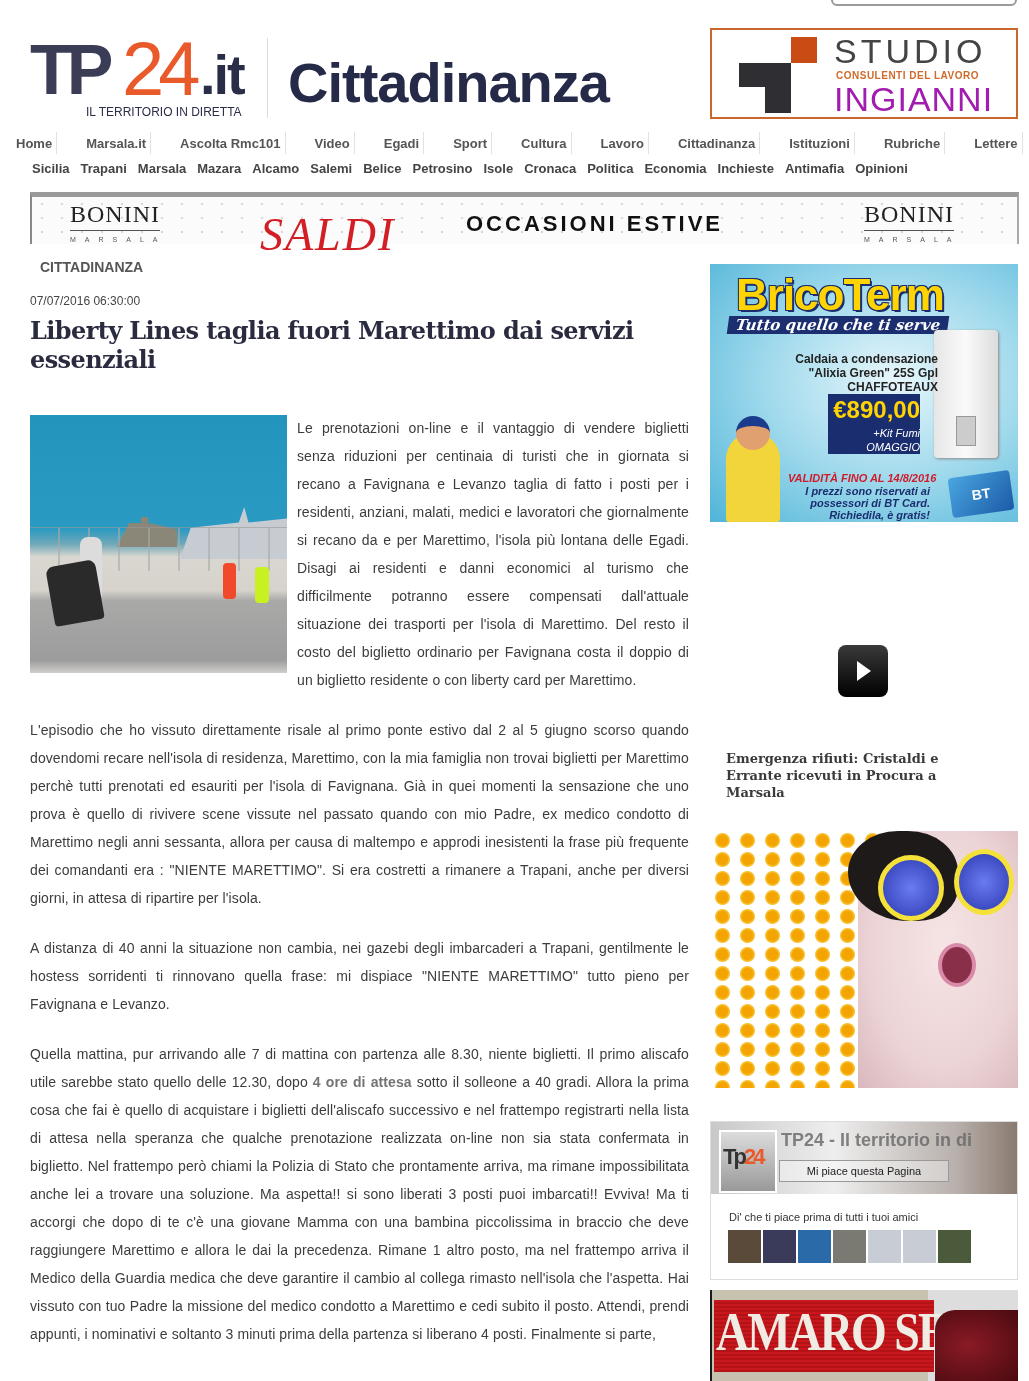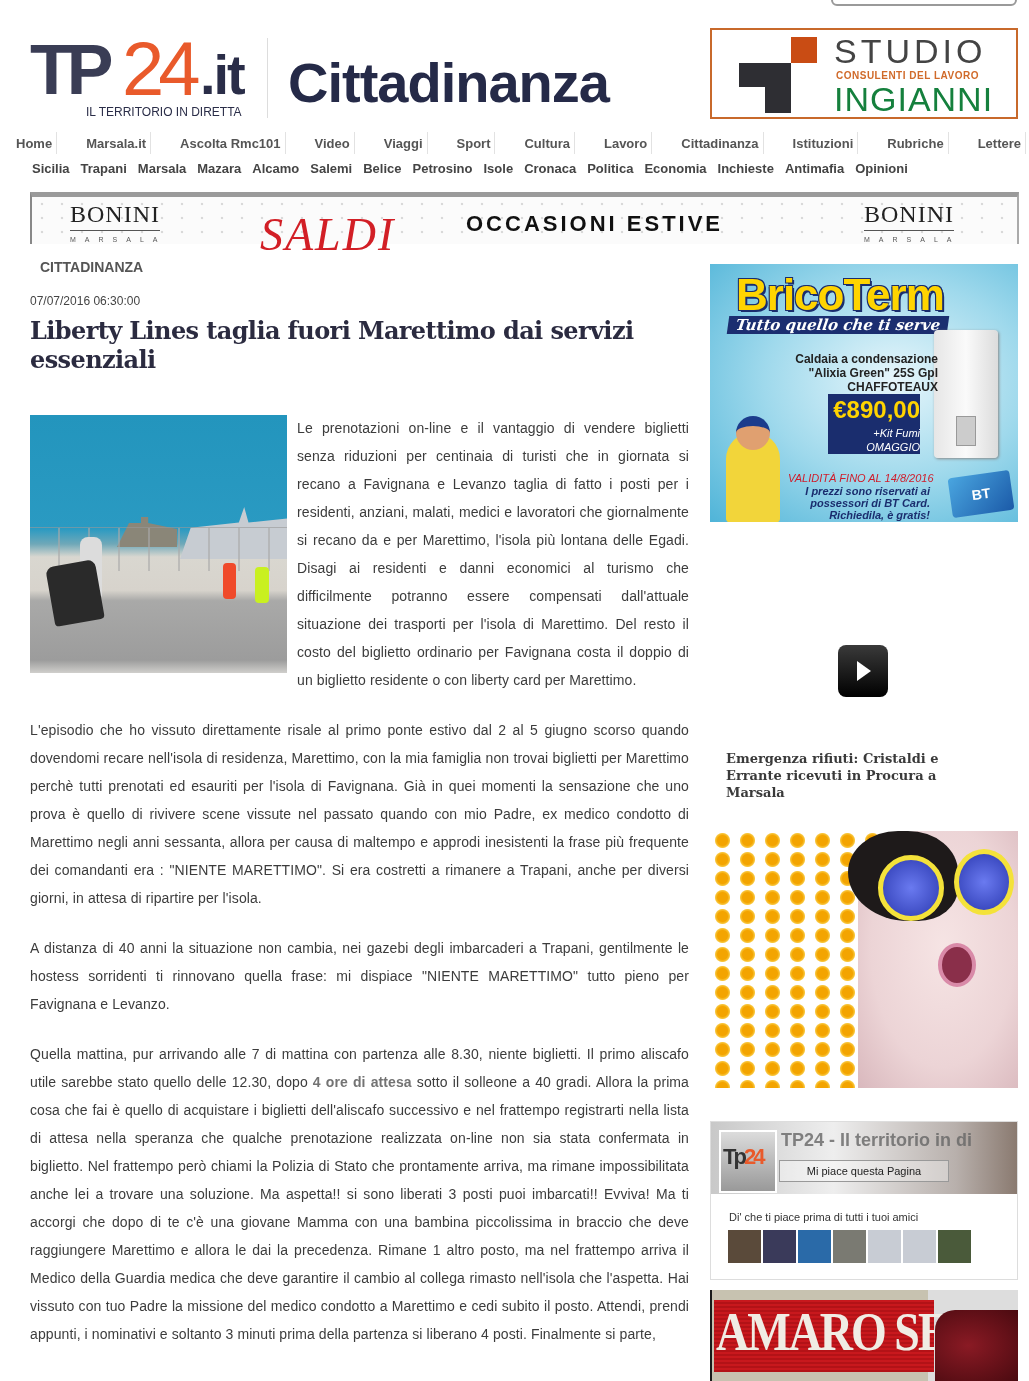--- a/index.html
+++ b/index.html
@@ -17,21 +17,21 @@
   .logo-sep { position: absolute; left: 267px; top: 38px; width: 1px; height: 80px; background: #ddd; }
   .section-title { position: absolute; left: 288px; top: 48px; font-size: 56px; font-weight: bold; color: #252a48; letter-spacing: -1px; line-height: 70px; }
 
   
   .ad-studio { position: absolute; left: 710px; top: 28px; width: 308px; height: 91px; border: 2px solid #c8692b; background: #fff; }
   .ad-studio .sq-orange { position: absolute; left: 79px; top: 7px; width: 26px; height: 26px; background: #c94c14; }
   .ad-studio .sq-dark1 { position: absolute; left: 27px; top: 33px; width: 52px; height: 24px; background: #2e2e33; }
   .ad-studio .sq-dark2 { position: absolute; left: 53px; top: 57px; width: 26px; height: 26px; background: #2e2e33; }
   .ad-studio .studio { position: absolute; left: 122px; top: 3px; font-size: 34px; letter-spacing: 4px; color: #444; line-height: 36px; }
   .ad-studio .sub { position: absolute; left: 124px; top: 40px; font-size: 10px; font-weight: bold; color: #d06a2a; letter-spacing: 0.5px; }
-  .ad-studio .ingianni { position: absolute; left: 122px; top: 50px; font-size: 34px; color: #15803d; line-height: 38px; letter-spacing: 1px; }
+  .ad-studio .ingianni { position: absolute; left: 122px; top: 50px; font-size: 34px; color: #a21caf; line-height: 38px; letter-spacing: 1px; }
 
   
   .nav1 { position: absolute; left: 12px; top: 132px; display: flex; height: 22px; gap: 25px; }
   .nav1 a { font-size: 13px; font-weight: bold; color: #555; padding: 3px 4px 0 4px; border-right: 1px solid #e2e2e2; text-decoration: none; white-space: nowrap; line-height: 17px; }
   .nav1 a:last-child { border-right: none; }
   .nav2 { position: absolute; left: 28px; top: 160px; display: flex; height: 20px; }
   .nav2 a { font-size: 13px; font-weight: bold; color: #444; padding: 0 4px; margin-right: 3px; text-decoration: none; white-space: nowrap; line-height: 18px; }
 
   
   .banner { position: absolute; left: 30px; top: 192px; width: 989px; height: 52px; background: #fbfbfb; border-top: 5px solid #9a9a9a; border-left: 2px solid #888; border-right: 2px solid #aaa;
@@ -64,21 +64,21 @@
   .ad-brico { position: absolute; left: 710px; top: 264px; width: 308px; height: 258px; overflow: hidden;
     background: radial-gradient(ellipse at 60% 45%, #e7f6fb 0%, #9fd9ec 50%, #4fb4d8 100%); }
   .ad-brico .brand { position: absolute; left: 26px; top: 8px; font-size: 44px; font-weight: bold; color: #ffd400; letter-spacing: -1px; text-shadow: 2px 2px 0 #1a2d6e, -1px -1px 0 #1a2d6e, 1px -1px 0 #1a2d6e, -1px 1px 0 #1a2d6e; line-height: 46px; }
   .ad-brico .slogan { position: absolute; left: 18px; top: 52px; font-family: "DejaVu Serif", serif; font-style: italic; font-weight: bold; font-size: 15px; color: #fff; background: #1b2e70; padding: 0 8px; transform: skew(-8deg); }
   .ad-brico .prod { position: absolute; left: 68px; top: 88px; width: 160px; text-align: right; font-size: 12px; font-weight: bold; color: #222; line-height: 14px; }
   .ad-brico .price { position: absolute; left: 118px; top: 130px; width: 92px; height: 60px; background: #1a2d6e; text-align: right; }
   .ad-brico .price .amt { font-size: 24px; font-weight: bold; color: #ffd400; line-height: 32px; }
   .ad-brico .price .kit { font-size: 11px; font-style: italic; color: #fff; line-height: 14px; }
   .ad-brico .boiler { position: absolute; left: 224px; top: 66px; width: 64px; height: 128px; background: linear-gradient(90deg, #e6e6e6, #fafafa 50%, #dcdcdc); border-radius: 4px; box-shadow: 1px 1px 3px #888; }
   .ad-brico .boiler .panel { position: absolute; left: 22px; top: 86px; width: 20px; height: 30px; background: #ccc; border: 1px solid #999; }
-  .ad-brico .valid { position: absolute; left: 78px; top: 208px; font-size: 11px; font-weight: normal; font-style: italic; color: #d01c2a; }
+  .ad-brico .valid { position: absolute; left: 78px; top: 208px; font-size: 11px; font-weight: bold; font-style: italic; color: #d01c2a; }
   .ad-brico .note { position: absolute; left: 90px; top: 221px; width: 130px; text-align: right; font-size: 11px; font-weight: bold; font-style: italic; color: #1a2d6e; line-height: 12px; }
   .ad-brico .man { position: absolute; left: 16px; top: 168px; width: 54px; height: 90px; background: #f2d53a; border-radius: 30px 30px 4px 4px; }
   .ad-brico .man-head { position: absolute; left: 26px; top: 152px; width: 34px; height: 34px; background: #e0a070; border-radius: 50%; border-top: 10px solid #1b3c8c; }
   .ad-brico .card { position: absolute; left: 240px; top: 210px; width: 62px; height: 40px; background: linear-gradient(135deg, #4aa6e0, #1b5aa8); border-radius: 4px; transform: rotate(-8deg); color: #fff; font-weight: bold; font-size: 14px; text-align: center; line-height: 40px; }
 
   .play-btn { position: absolute; left: 838px; top: 645px; width: 50px; height: 52px; background: linear-gradient(180deg, #3a3a3a, #000); border-radius: 8px; cursor: pointer; }
   .play-btn .tri { position: absolute; left: 19px; top: 16px; width: 0; height: 0; border-top: 10px solid transparent; border-bottom: 10px solid transparent; border-left: 14px solid #fff; }
 
   .side-headline { position: absolute; left: 726px; top: 750px; width: 260px; font-family: "DejaVu Serif", serif; font-weight: bold; font-size: 13px; line-height: 17px; color: #3a3a3a; }
 
@@ -129,21 +129,21 @@
   <div class="studio">STUDIO</div>
   <div class="sub">CONSULENTI DEL LAVORO</div>
   <div class="ingianni">INGIANNI</div>
 </div>
 
 <nav class="nav1">
   <a>Home</a>
   <a>Marsala.it</a>
   <a>Ascolta Rmc101</a>
   <a>Video</a>
-  <a>Viaggi</a>
+  <a>Egadi</a>
   <a>Sport</a>
   <a>Cultura</a>
   <a>Lavoro</a>
   <a>Cittadinanza</a>
   <a>Istituzioni</a>
   <a>Rubriche</a>
   <a>Lettere</a>
   <a>Scopri le offerte</a>
 </nav>
 

